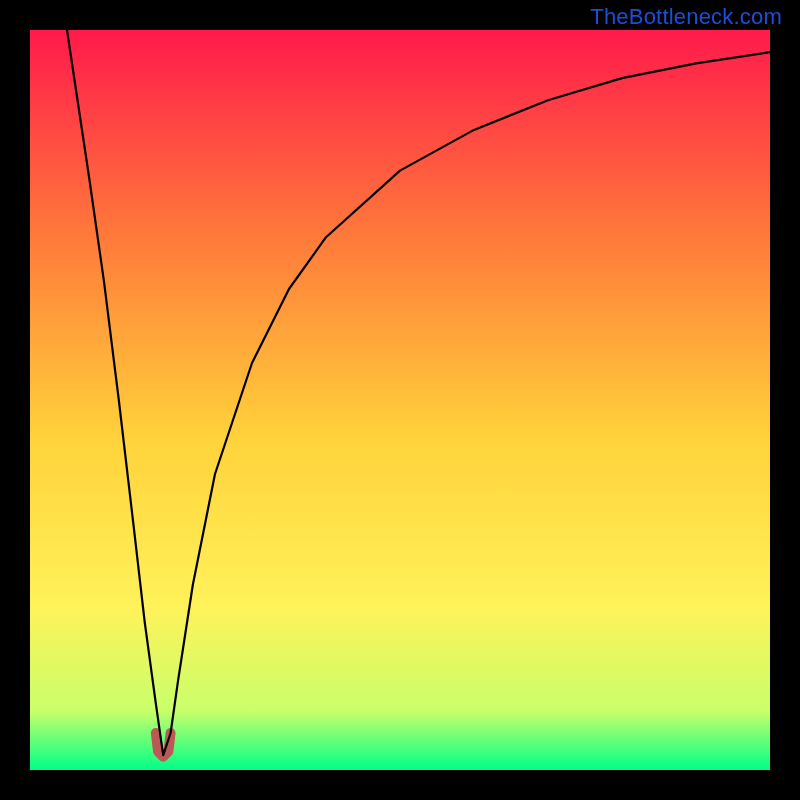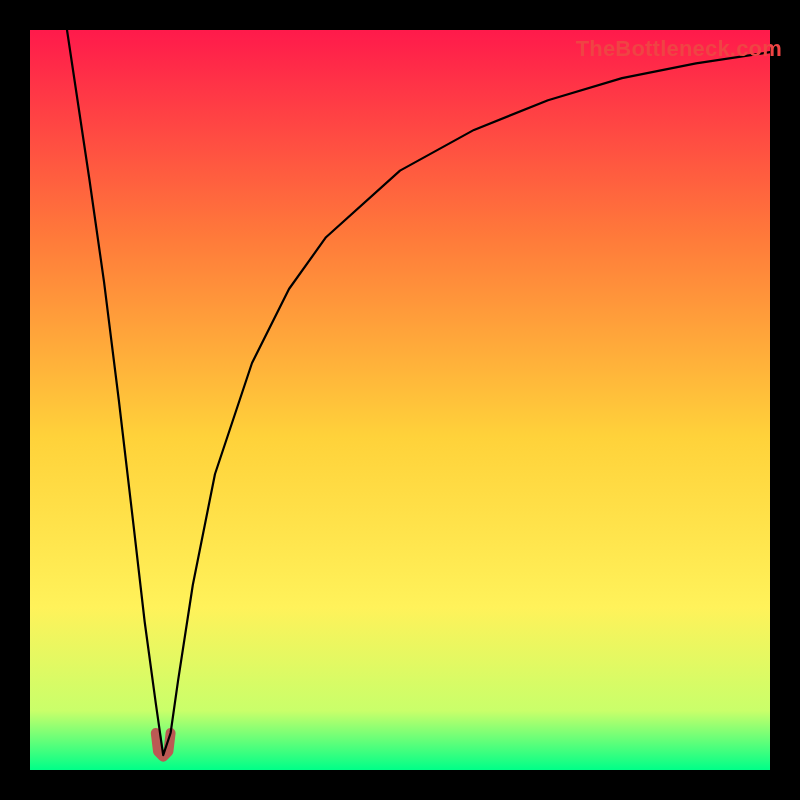--- a/index.html
+++ b/index.html
@@ -9,26 +9,25 @@
     width: 800px;
     height: 800px;
     overflow: hidden;
     position: relative;
     font-family: Arial, Helvetica, sans-serif;
   }
   .watermark {
     position: absolute;
     top: 4px;
     right: 18px;
-    color: #ef4444;
+    color: #1d4ed8;
     font-size: 22px;
-    font-weight: 700;
+    font-weight: 400;
     letter-spacing: 0.2px;
     z-index: 10;
-    margin-top: 32px;
   }
   svg.chart {
     display: block;
     width: 800px;
     height: 800px;
   }
   .curve {
     fill: none;
     stroke: #000000;
     stroke-width: 2.2;

